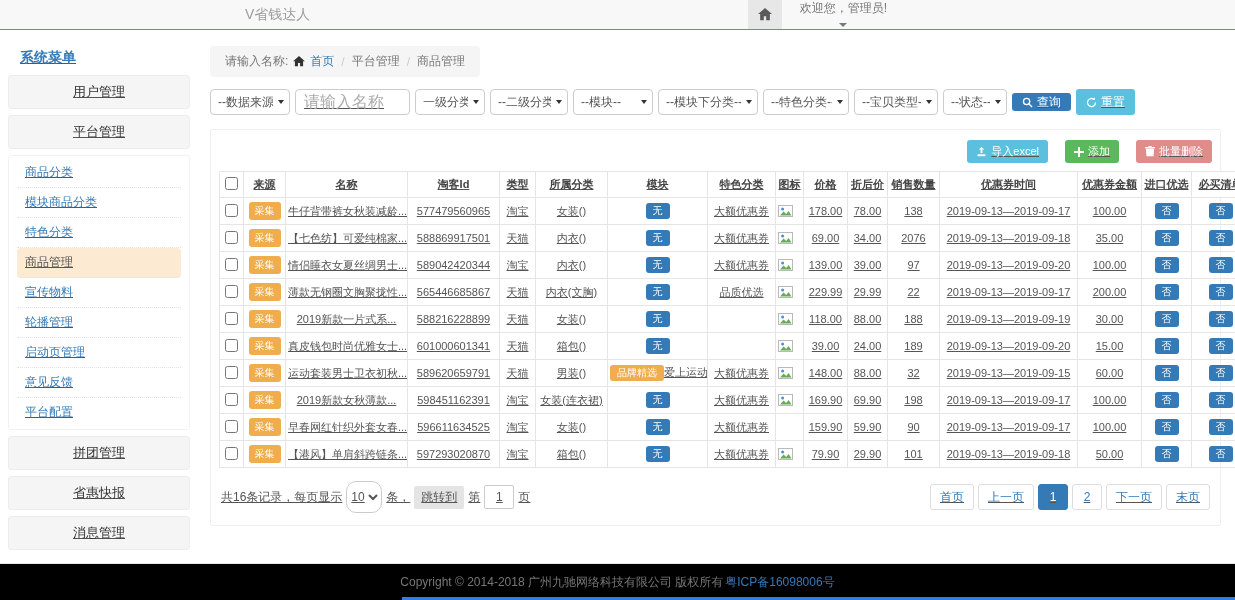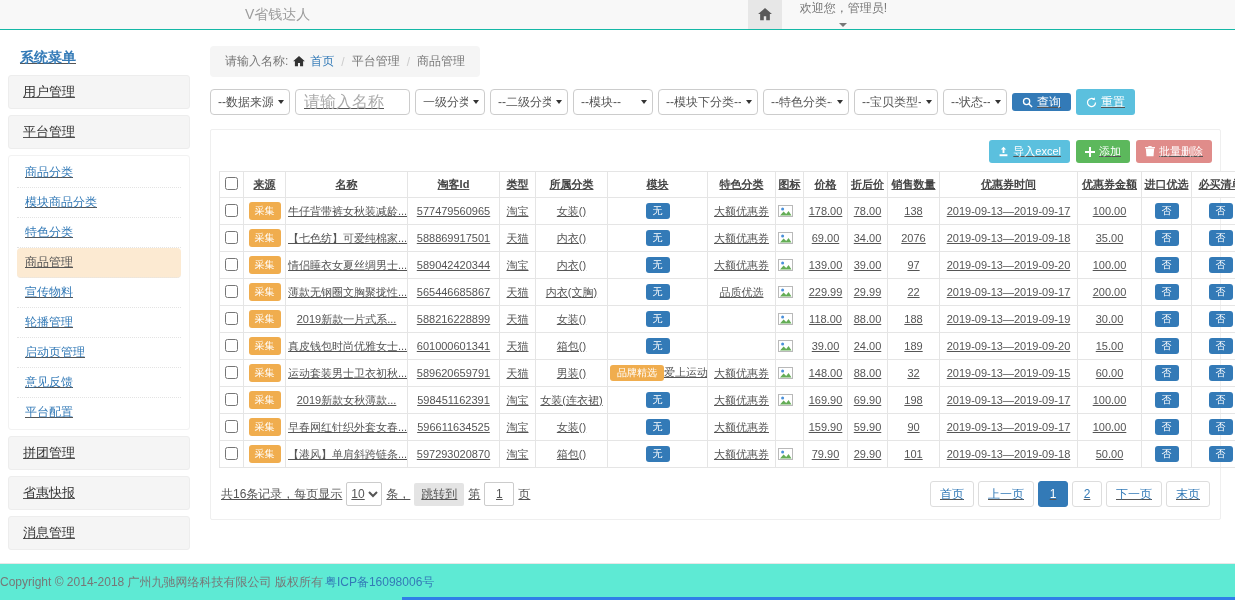--- a/index.html
+++ b/index.html
@@ -15,21 +15,21 @@
   .topbar-right { position:absolute; right:330px; top:0; height:100%; display:flex; align-items:stretch; }
   .home-box { width:34px; background:#e7e7e7; display:flex; align-items:center; justify-content:center; cursor:pointer; }
   .welcome { display:flex; align-items:center; gap:6px; padding:0 18px; color:#777; cursor:pointer;flex-direction:column; }
   .caret { width:0; height:0; border-left:4px solid transparent; border-right:4px solid transparent; border-top:4px solid #777; }
   
   .layout { display:flex; padding:16px 8px 0 8px; height:540px; overflow:hidden;text-decoration:underline; }
   
   .sidebar { width:182px; flex-shrink:0; }
   .sidebar-title { color:#337ab7; font-weight:bold; font-size:14px; padding:3px 12px 8px 12px; }
   .menu-group { background:#f5f5f5; border:1px solid #ededed; border-radius:3px;
-    padding:7px 14px; font-size:13px; color:#333; margin-bottom:6px; cursor:pointer; }
+    padding:7px 14px; font-size:13px; color:#333; margin-bottom:6px; cursor:pointer;text-align:center; }
   .submenu { background:#fff; border:1px solid #f2f2f2; border-radius:3px; margin-bottom:6px; padding:2px 8px; }
   .submenu-item { display:block; padding:6px 8px; font-size:12px; color:#337ab7;
     border-bottom:1px dotted #e3e3e3; cursor:pointer; }
   .submenu-item:last-child { border-bottom:none; }
   .submenu-item.active { background:#fcead2; border-radius:4px; color:#555; }
   
   .main { flex:1; margin-left:20px; margin-right:6px; min-width:0; }
   .breadcrumb { display:inline-flex; align-items:center; gap:5px; background:#f5f5f5;
     border-radius:4px; padding:7px 15px; font-size:12px; color:#777; }
   .breadcrumb .link { color:#337ab7; cursor:pointer; }
@@ -43,47 +43,47 @@
     border-left:3.5px solid transparent; border-right:3.5px solid transparent; border-top:4px solid #333; }
   .txt-input { height:26px; border:1px solid #ccc; border-radius:4px; padding:0 8px; font-size:16px; color:#555; }
   .txt-input::placeholder { color:#aaa; }
   .btn { display:inline-flex; align-items:center; justify-content:center; gap:4px; border:none;
     border-radius:3px; color:#fff; cursor:pointer; font-size:12px; font-family:inherit; }
   .btn-primary { background:#337ab7; height:18px; padding:0 10px; }
   .btn-info { background:#5bc0de; height:26px; padding:0 10px; }
   
   .panel { border:1px solid #efefef; border-radius:2px; margin-top:14px; padding:10px 8px 12px 8px; background:#fff; }
   .toolbar { display:flex; justify-content:flex-end; gap:6px; margin-bottom:8px; }
-  .btn-sm { height:23px; padding:0 9px; font-size:11px; }
+  .btn-sm { height:23px; padding:0 9px; font-size:11px;margin-left:11px; }
   .btn-import { background:#5bc0de; }
   .btn-add { background:#5cb85c; }
   .btn-batch-del { background:#e08c8a; }
   
   table { width:100%; border-collapse:collapse; table-layout:fixed; }
   th,td { border:1px solid #e5e5e5; font-size:11px; text-align:center; padding:4px 2px;
     white-space:nowrap; overflow:hidden; color:#555; height:26px; }
   th { font-weight:bold; color:#444; background:#fff; }
   .mini-btn { display:inline-block; color:#fff; border-radius:3px; padding:2px 7px; font-size:10px; line-height:12px; cursor:pointer; }
   .mini-blue { background:#337ab7; }
   .badge-orange { background:#f0ad4e; }
   .src-badge { display:inline-block; background:#f0ad4e; color:#fff; border-radius:3px; padding:2px 6px; font-size:10px; }
   .module-extra { font-size:11px; color:#555; }
   
   .pagination-row { display:flex; justify-content:space-between; align-items:center; margin-top:13px; padding:0 2px; }
   .pg-left { display:flex; align-items:center; gap:4px; color:#555; font-size:12px; }
-  .pg-select { height:24px; border:1px solid #ccc; border-radius:2px; font-size:12px; color:#555; background:#fff; }
+  .pg-select { height:32px; border:1px solid #ccc; border-radius:10px; font-size:12px; color:#555; background:#fff; }
   .jump-btn { background:#e4e4e4; color:#555; padding:3px 7px; border-radius:2px; cursor:pointer; }
   .jump-input { width:30px; height:24px; border:1px solid #ccc; border-radius:2px; text-align:center; font-size:12px; color:#555; }
   .pg-right { display:flex; gap:4px; }
   .pg-btn { min-width:30px; height:26px; padding:0 9px; display:inline-flex; align-items:center; justify-content:center;
     border:1px solid #ddd; border-radius:3px; background:#fff; color:#337ab7; font-size:12px; cursor:pointer; }
   .pg-btn.active { background:#337ab7; border-color:#337ab7; color:#fff; }
   
-  .footer { position:absolute; left:0; right:0; bottom:0; height:37px; background:#5eead4;
-    border-top:1px solid #e7e7e7; display:flex; align-items:center; 
+  .footer { position:absolute; left:0; right:0; bottom:0; height:37px; background:#000000;
+    border-top:1px solid #e7e7e7; display:flex; align-items:center; justify-content:center;
     font-size:12px; color:#777; }
   .footer .icp { color:#337ab7; cursor:pointer; margin-left:2px; }
   .bottom-bar { position:absolute; left:402px; right:0; bottom:0; height:3px; background:#2f7fe8; z-index:5; }
   svg { display:block; }
 </style>
 </head>
 <body>
 
 <div class="topbar">
   <div class="brand">V省钱达人</div>

